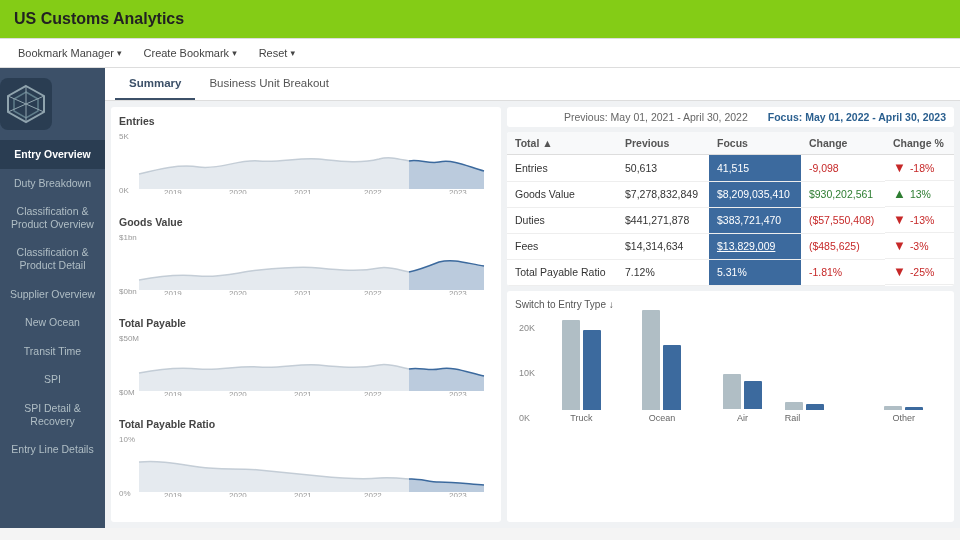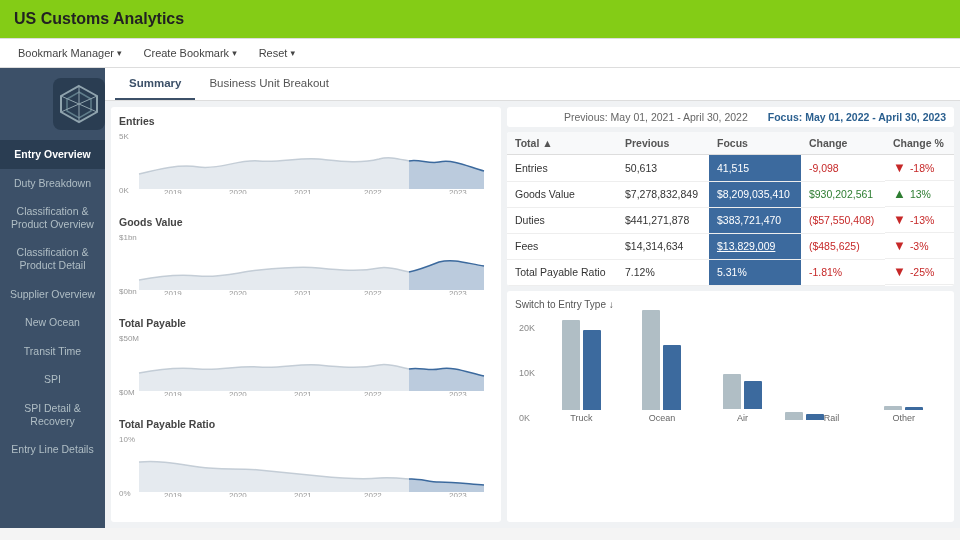--- a/index.html
+++ b/index.html
@@ -36,21 +36,21 @@
       display: flex;
       height: calc(540px - 80px);
     }
 
     
     .sidebar {
       width: 105px;
       background: #3c5068;
       display: flex;
       flex-direction: column;
-      align-items: flex-end;
+      align-items: flex-start;
       padding-top: 10px;
       flex-shrink: 0;
     }
     .sidebar-logo {
       width: 52px;
       height: 52px;
       margin-bottom: 10px;
     }
     .sidebar-nav { width: 100%; }
     .sidebar-item {
@@ -472,21 +472,21 @@
                   </div>
                   <div style="font-size: 9px; color: rgb(102, 102, 102); margin-top: 3px; text-align: center;">Ocean</div>
                 </div>
                 <div style="display: flex; flex-direction: column; align-items: center; flex: 1 1 0%;">
                   <div style="display: flex; align-items: flex-end; gap: 3px;">
                     <div style="width: 18px; height: 35px; background: rgb(176, 190, 197); border-radius: 1px 1px 0px 0px;"></div>
                     <div style="width: 18px; height: 28px; background: rgb(60, 106, 158); border-radius: 1px 1px 0px 0px;"></div>
                   </div>
                   <div style="font-size: 9px; color: rgb(102, 102, 102); margin-top: 4px; text-align: center;">Air</div>
                 </div>
-                <div style="display: flex; flex-direction: row; align-items: center; flex: 1 1 0%;">
+                <div style="display: flex; flex-direction: column; align-items: flex-start; flex: 1 1 0%;">
                   <div style="display: flex; align-items: flex-end; gap: 3px;">
                     <div style="width: 18px; height: 8px; background: rgb(176, 190, 197); border-radius: 1px 1px 0px 0px;"></div>
                     <div style="width: 18px; height: 6px; background: rgb(60, 106, 158); border-radius: 1px 1px 0px 0px;"></div>
                   </div>
                   <div style="font-size: 9px; color: rgb(102, 102, 102); margin-top: 3px; text-align: center;">Rail</div>
                 </div>
                 <div style="display: flex; flex-direction: column; align-items: center; flex: 1 1 0%;">
                   <div style="display: flex; align-items: flex-end; gap: 3px;">
                     <div style="width: 18px; height: 4px; background: rgb(176, 190, 197); border-radius: 1px 1px 0px 0px;"></div>
                     <div style="width: 18px; height: 3px; background: rgb(60, 106, 158); border-radius: 1px 1px 0px 0px;"></div>

